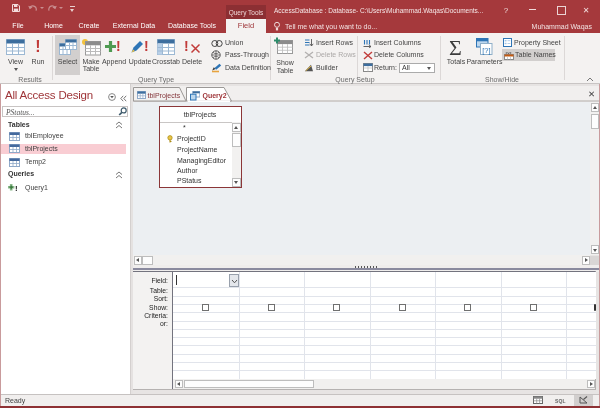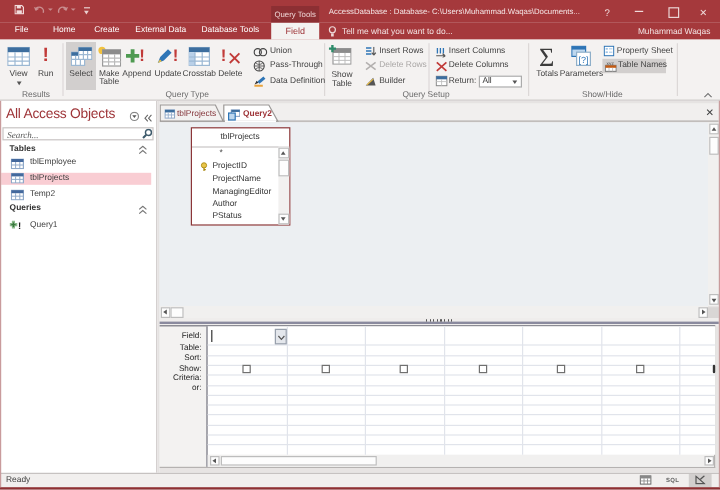--- a/index.html
+++ b/index.html
@@ -214,31 +214,31 @@
 <svg class="ab" style="left:503.5px;top:50px;" width="10" height="10" viewBox="0 0 10 10">
   <text x="4.5" y="3.8" font-size="4" fill="#444" text-anchor="middle" font-family="Liberation Sans">xyz</text>
   <rect x="0.5" y="4.5" width="9" height="5" fill="#fff" stroke="#888"></rect>
   <rect x="0.5" y="4.5" width="9" height="2" fill="#C55A11"></rect>
   <path d="M3.5 6.5 V9.5 M6.5 6.5 V9.5" stroke="#BBB" stroke-width="0.7"></path>
 </svg>
 <div class="ab rl" style="left:515px;top:51px;">Table Names</div>
 
 <div class="ab" style="left:0;top:84px;width:131px;height:310px;background:#fff;border-right:1px solid #D4D0CF;box-sizing:border-box;"></div>
 <div class="ab" style="left:131px;top:84px;width:2px;height:310px;background:#E5E2E1;"></div>
-<div class="ab" style="left:5px;top:89px;font-size:11.5px;color:#9E3438;letter-spacing:-0.2px;">All Access Objects</div>
+<div class="ab" style="left:5px;top:89px;font-size:11.5px;color:#9E3438;letter-spacing:-0.2px;">All Access Design</div>
 <svg class="ab" style="left:108px;top:93px;" width="8" height="8" viewBox="0 0 8 8">
   <circle cx="4" cy="4" r="3.4" fill="none" stroke="#888"></circle>
   <path d="M2.2 3 L4 5.3 L5.8 3 Z" fill="#555"></path>
 </svg>
 <svg class="ab" style="left:119.5px;top:94.5px;" width="7" height="7" viewBox="0 0 7 7">
   <path d="M3.2 0.8 L0.8 3.5 L3.2 6.2 M6.2 0.8 L3.8 3.5 L6.2 6.2" fill="none" stroke="#666" stroke-width="0.9"></path>
 </svg>
 
 <div class="ab" style="left:2px;top:106px;width:126px;height:11px;background:#fff;border:1px solid #C8C4C3;box-sizing:border-box;"></div>
-<div class="ab" style="left:6px;top:107.5px;font-size:7.5px;font-style:italic;color:#555;font-family:'Liberation Serif',serif;">Search...</div>
+<div class="ab" style="left:6px;top:107.5px;font-size:7.5px;font-style:italic;color:#555;font-family:'Liberation Serif',serif;">PStatus...</div>
 <svg class="ab" style="left:117.5px;top:107px;" width="9" height="9" viewBox="0 0 9 9">
   <circle cx="5.7" cy="3.4" r="2.5" fill="none" stroke="#3D5A6B" stroke-width="1.2"></circle>
   <path d="M3.9 5.3 L1.2 8" stroke="#3D5A6B" stroke-width="1.7"></path>
 </svg>
 
 <div class="ab" style="left:8px;top:120.5px;font-size:7px;font-weight:bold;color:#333;">Tables</div>
 <svg class="ab" style="left:115px;top:121px;" width="8" height="8" viewBox="0 0 8 8">
   <path d="M1 3.5 L4 1 L7 3.5 M1 7 L4 4.5 L7 7" fill="none" stroke="#777"></path>
 </svg>
 

